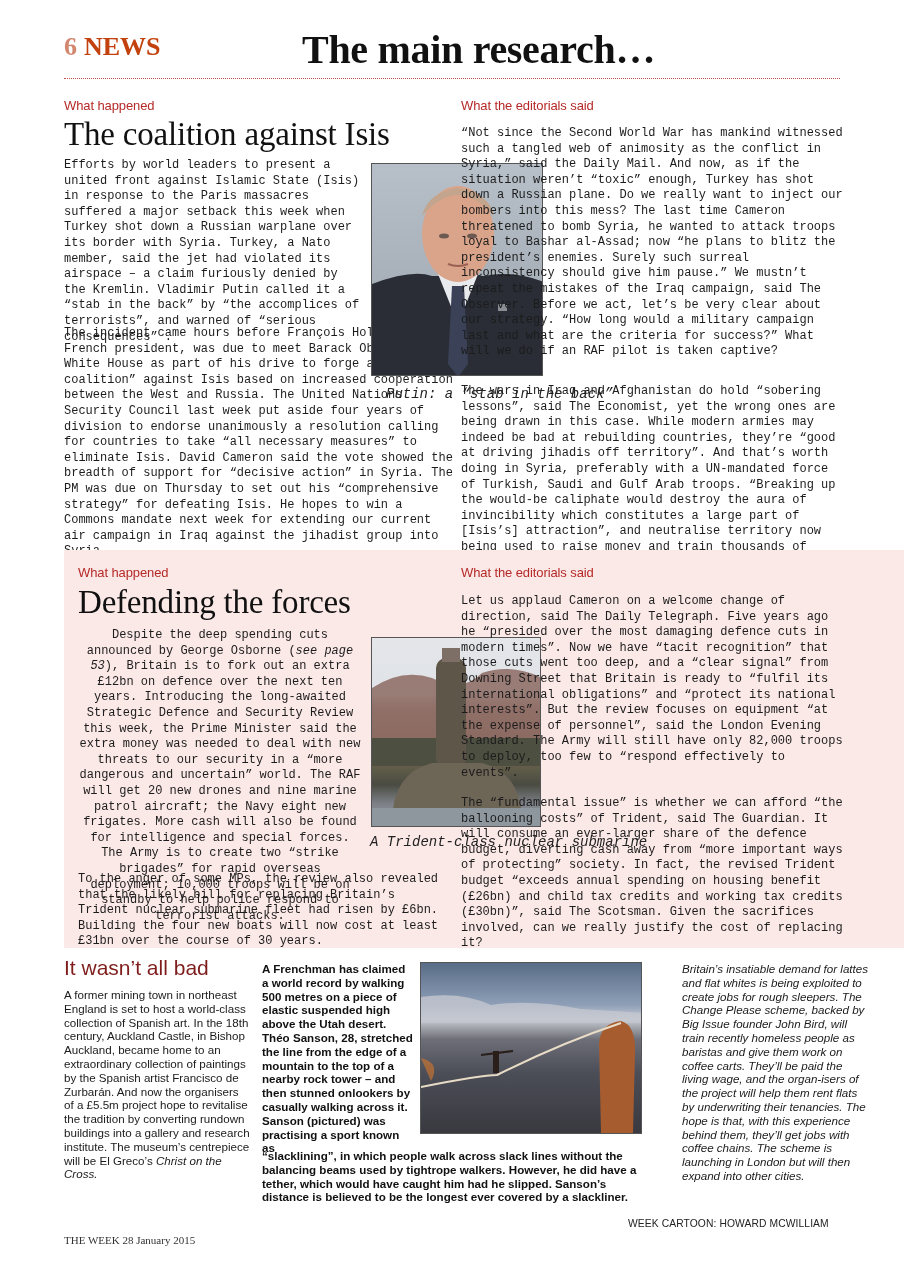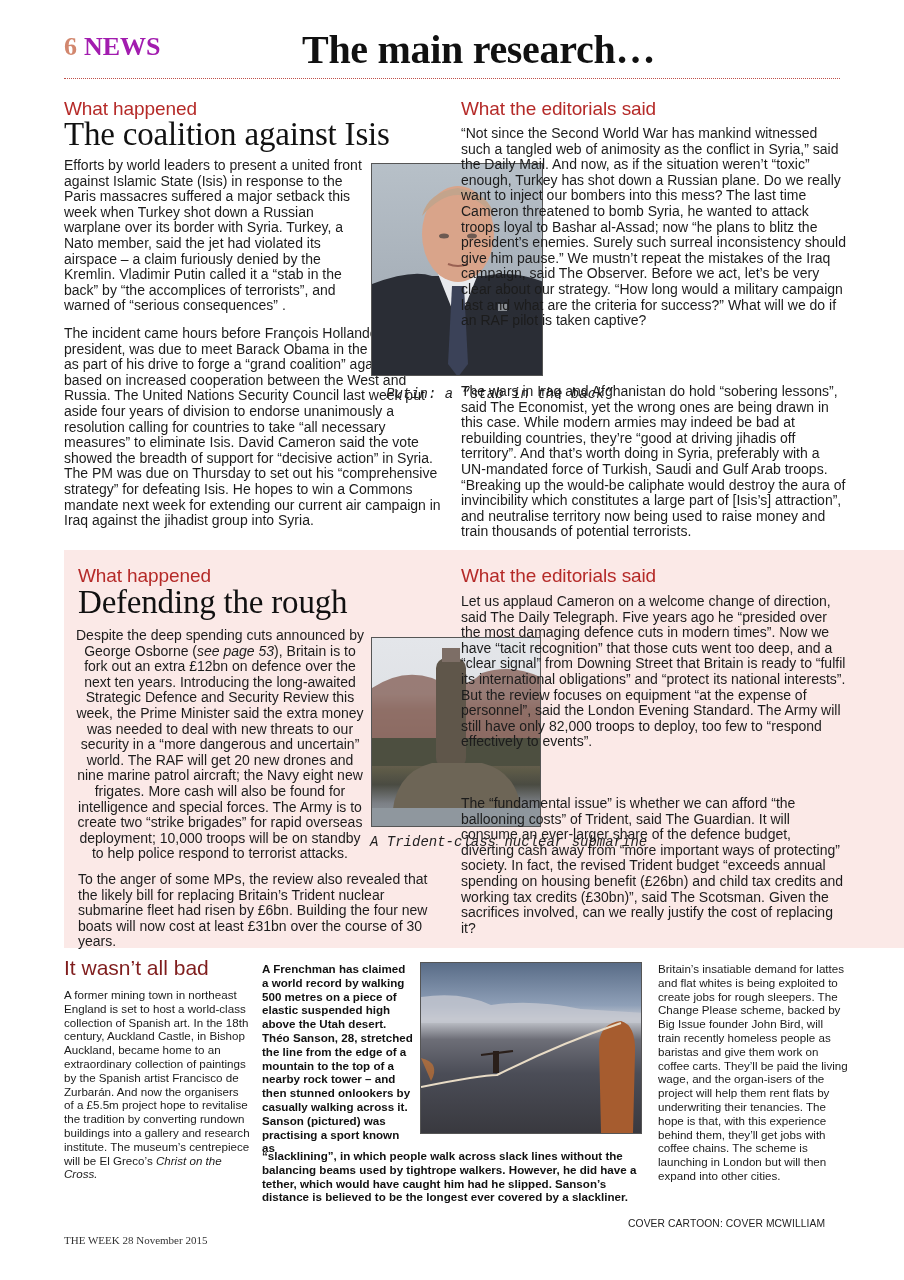--- a/index.html
+++ b/index.html
@@ -3,29 +3,29 @@
 <meta charset="utf-8">
 <style>
   * { box-sizing: border-box; margin: 0; padding: 0; }
   html, body { width: 904px; height: 1280px; background: #ffffff; overflow: hidden; }
   body { position: relative; font-family: "Liberation Serif", "DejaVu Serif", serif; color: #1a1a1a; }
 
   .abs { position: absolute; }
 
   
   .page-num { left: 64px; top: 32px; font-size: 26px; font-weight: bold; color: #d2876e; font-family: "Liberation Serif", serif; letter-spacing: 0.5px; }
-  .section-name { left: 84px; top: 32px; font-size: 26px; font-weight: bold; color: #a21caf; font-family: "Liberation Serif", serif; }
+  .section-name { left: 84px; top: 32px; font-size: 26px; font-weight: bold; color: #c2410c; font-family: "Liberation Serif", serif; }
   .main-title { left: 302px; top: 26px; font-size: 40px; font-weight: bold; color: #111; font-family: "Liberation Serif", serif; letter-spacing: -0.3px; }
   .dotted-rule { left: 64px; top: 78px; width: 776px; height: 0; border-top: 1.5px dotted #c0504a; }
 
   
-  .kicker { font-family: "Liberation Sans", sans-serif; font-size: 19px; color: #b52a28; font-weight: normal; letter-spacing: -0.1px; }
+  .kicker { font-family: "Liberation Sans", sans-serif; font-size: 13px; color: #b52a28; font-weight: normal; letter-spacing: -0.1px; }
   .headline { font-family: "Liberation Serif", serif; font-size: 33px; color: #111; font-weight: normal; letter-spacing: -0.2px; }
 
-  .body-serif { font-family: Liberation Sans, sans-serif; font-size: 14px; line-height: 15.6px; color: #1c1c1c; }
+  .body-serif { font-family: Liberation Mono, monospace; font-size: 12px; line-height: 15.6px; color: #1c1c1c; }
   .caption { font-family: Liberation Mono, monospace; font-style: italic; font-size: 14px; color: #222; }
 
   
   .photo { border: 1px solid #555; overflow: hidden; }
   .putin-photo { left: 371px; top: 163px; width: 172px; height: 213px; background: linear-gradient(#b7c0c8, #a8b1ba 55%, #9aa4ad); }
   .sub-photo { left: 371px; top: 637px; width: 170px; height: 190px; background: linear-gradient(#e4e6ea 0%, #dfe2e6 30%, #a58e86 38%, #8a6d66 55%, #5e5b48 70%, #4a4b42 78%, #7c8086 88%, #98a0a8 100%); }
   .slack-photo { left: 420px; top: 962px; width: 222px; height: 172px; background: linear-gradient(#596c87 0%, #8fa0b8 25%, #c9ccd3 33%, #6d6e77 45%, #4b4d57 65%, #39393f 100%); }
 
   
   .pink-box { left: 64px; top: 550px; width: 840px; height: 398px; background: #fbe9e7; }
@@ -78,21 +78,21 @@
 <div class="abs body-serif" style="left:461px; top:126px; width:385px;">
   <p style="padding-left:0;">“Not since the Second World War has mankind witnessed such a tangled web of animosity as the conflict in Syria,” said the Daily Mail. And now, as if the situation weren’t “toxic” enough, Turkey has shot down a Russian plane. Do we really want to inject our bombers into this mess? The last time Cameron threatened to bomb Syria, he wanted to attack troops loyal to Bashar al-Assad; now “he plans to blitz the president’s enemies. Surely such surreal inconsistency should give him pause.” We mustn’t repeat the mistakes of the Iraq campaign, said The Observer. Before we act, let’s be very clear about our strategy. “How long would a military campaign last and what are the criteria for success?” What will we do if an RAF pilot is taken captive?</p>
 </div>
 <div class="abs body-serif" style="left:461px; top:384px; width:385px;">
   <p>The wars in Iraq and Afghanistan do hold “sobering lessons”, said The Economist, yet the wrong ones are being drawn in this case. While modern armies may indeed be bad at rebuilding countries, they’re “good at driving jihadis off territory”. And that’s worth doing in Syria, preferably with a UN-mandated force of Turkish, Saudi and Gulf Arab troops. “Breaking up the would-be caliphate would destroy the aura of invincibility which constitutes a large part of [Isis’s] attraction”, and neutralise territory now being used to raise money and train thousands of potential terrorists.</p>
 </div>
 
 <div class="abs pink-box"></div>
 
 <div class="abs kicker" style="left:78px; top:565px;">What happened</div>
-<div class="abs headline" style="left:78px; top:584px;">Defending the rough</div>
+<div class="abs headline" style="left:78px; top:584px;">Defending the forces</div>
 
 <div class="abs body-serif" style="left:76px; top:628px; width:288px;text-align:center;">
   <p>
     <span>Despite the deep spending cuts announced by George Osborne (</span><em>see page 53</em><span>), Britain is to fork out an extra £12bn on defence over the next ten years. Introducing the long-awaited Strategic Defence and Security Review this week, the Prime Minister said the extra money was needed to deal with new threats to our security in a “more dangerous and uncertain” world. The RAF will get 20 new drones and nine marine patrol aircraft; the Navy eight new frigates. More cash will also be found for intelligence and special forces. The Army is to create two “strike brigades” for rapid overseas deployment; 10,000 troops will be on standby to help police respond to terrorist attacks.</span>
   </p>
 </div>
 <div class="abs body-serif" style="left:78px; top:872px; width:368px;">
   <p>To the anger of some MPs, the review also revealed that the likely bill for replacing Britain’s Trident nuclear submarine fleet had risen by £6bn. Building the four new boats will now cost at least £31bn over the course of 30 years.</p>
 </div>
 
@@ -132,18 +132,18 @@
   <svg width="222" height="172" viewBox="0 0 222 172">
     <path d="M0 34 Q40 28 70 42 Q110 36 160 46 L222 50 L222 60 L0 60 Z" fill="#c4c7cf" opacity="0.8"></path>
     <path d="M180 170 L178 80 Q180 60 200 58 Q215 62 214 90 L212 170 Z" fill="#a65c2f"></path>
     <path d="M0 124 Q60 112 76 112 Q140 80 200 60" stroke="#e9dcc6" stroke-width="2" fill="none"></path>
     <rect x="72" y="88" width="6" height="22" fill="#2a1f1a"></rect>
     <path d="M60 92 L92 88" stroke="#2a1f1a" stroke-width="2"></path>
     <path d="M0 95 Q20 100 10 118" fill="#d9782b" opacity="0.6"></path>
   </svg>
 </div>
 
-<div class="abs body-sans" style="left:658px; top:962px; width:190px;">
+<div class="abs body-sans" style="left:682px; top:962px; width:190px;font-style:italic;">
   <span>Britain’s insatiable demand for lattes and flat whites is being exploited to create jobs for rough sleepers. The Change Please scheme, backed by Big Issue founder John Bird, will train recently homeless people as baristas and give them work on coffee carts. They’ll be paid the living wage, and the organ-isers of the project will help them rent flats by underwriting their tenancies. The hope is that, with this experience behind them, they’ll get jobs with coffee chains. The scheme is launching in London but will then expand into other cities.</span>
 </div>
 
-<div class="abs footer-right">COVER CARTOON: COVER MCWILLIAM</div>
-<div class="abs footer-left">THE WEEK  28 November 2015</div>
+<div class="abs footer-right">WEEK CARTOON: HOWARD MCWILLIAM</div>
+<div class="abs footer-left">THE WEEK  28 January 2015</div>
 
 </body></html>

